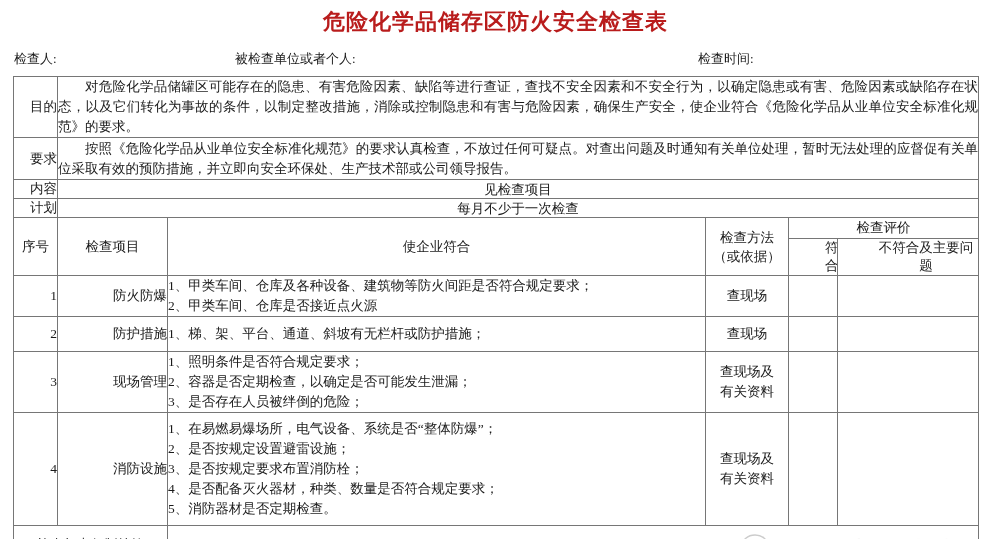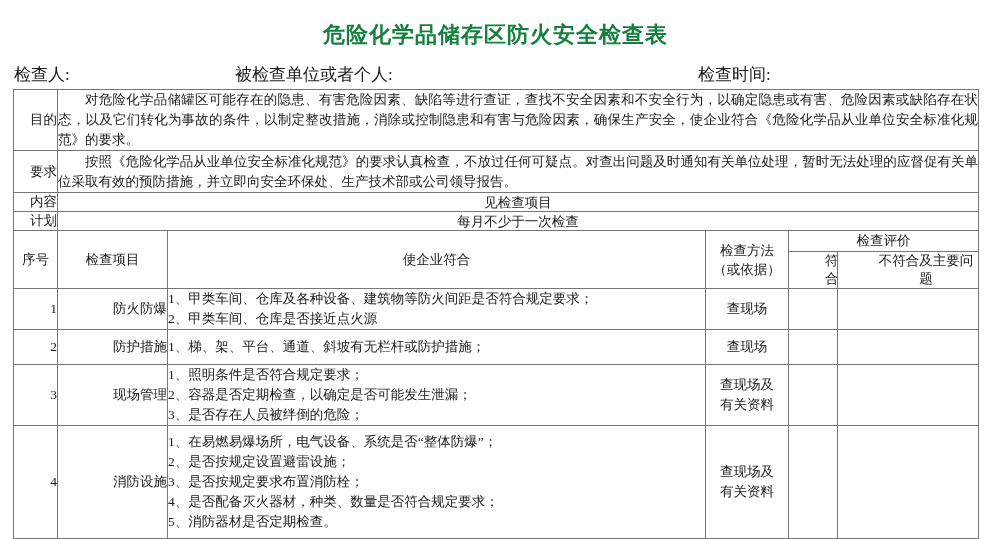--- a/index.html
+++ b/index.html
@@ -4,24 +4,24 @@
 <style>
   html,body{margin:0;padding:0;background:#ffffff;}
   body{
     width:991px;height:539px;overflow:hidden;position:relative;
     font-family:"Liberation Serif","DejaVu Serif",serif;
     color:#1a1a1a;
     -webkit-font-smoothing:antialiased;
   }
   .page-title{
     text-align:center;font-size:22px;font-weight:bold;
-    padding-top:20px;letter-spacing:1px;color:#15803d;
+    padding-top:7px;letter-spacing:1px;color:#b91c1c;
   }
   .info-row{
-    position:relative;height:22px;margin:13px 13px 4px 13px;font-size:17px;
+    position:relative;height:22px;margin:13px 13px 4px 13px;font-size:13px;
   }
   .info-row .inspector{position:absolute;left:1px;top:0;}
   .info-row .inspected{position:absolute;left:222px;top:0;}
   .info-row .time{position:absolute;left:685px;top:0;}
   table.doc{
     border-collapse:collapse;table-layout:fixed;
     width:965px;margin-left:13px;
     font-size:13.5px;
   }
   table.doc td{

